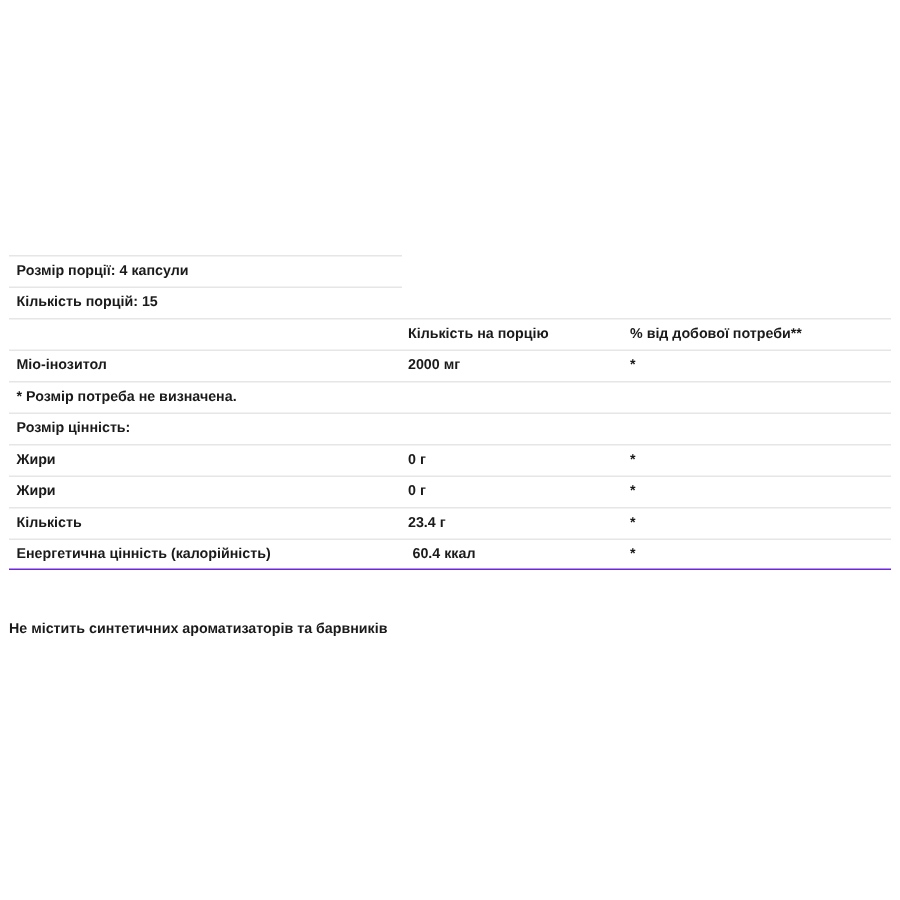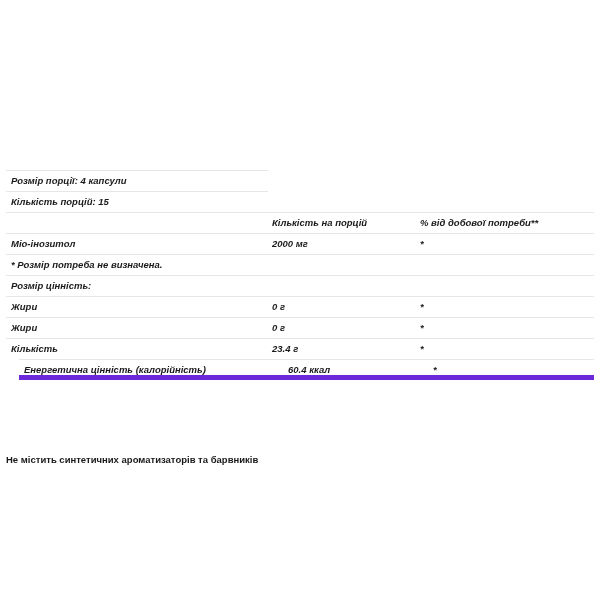--- a/index.html
+++ b/index.html
@@ -15,65 +15,62 @@
       font-family: "Liberation Sans", "DejaVu Sans", sans-serif;
       font-size: 9.5px;
       font-weight: bold;
       color: #1a1a1a;
     }
     .page {
       position: absolute;
       left: 6px;
       top: 170px;
       width: 588px;
-      font-style: italic;
     }
     .row {
       position: relative;
       height: 21px;
       border-top: 1px solid #e6e6e6;
       box-sizing: border-box;
     }
     .row.last {
-      border-bottom: 5px solid #6d28d9;
-      margin-left: 13px;
+      border-bottom: 1px solid #6d28d9;
     }
     .row.short {
       width: 262px;
     }
     .cell {
       position: absolute;
       top: 0;
       line-height: 20px;
       white-space: nowrap;
     }
     .c1 { left: 5px; }
     .c2 { left: 266px; }
     .c2.shift { left: 269px; }
     .c3 { left: 414px; text-align: center; }
     .footer {
       position: absolute;
       left: 6px;
       top: 414px;
       white-space: nowrap;
-      margin-top: 40px;
     }
   </style>
 </head>
 <body>
 
 <div class="page">
   <div class="row short">
     <span class="cell c1">Розмір порції: 4 капсули</span>
   </div>
   <div class="row short">
     <span class="cell c1">Кількість порцій: 15</span>
   </div>
   <div class="row">
-    <span class="cell c2">Кількість на порцій</span>
+    <span class="cell c2">Кількість на порцію</span>
     <span class="cell c3">% від добової потреби**</span>
   </div>
   <div class="row">
     <span class="cell c1">Міо-інозитол</span>
     <span class="cell c2">2000 мг</span>
     <span class="cell c3">*</span>
   </div>
   <div class="row">
     <span class="cell c1">* Розмір потреба не визначена.</span>
   </div>

